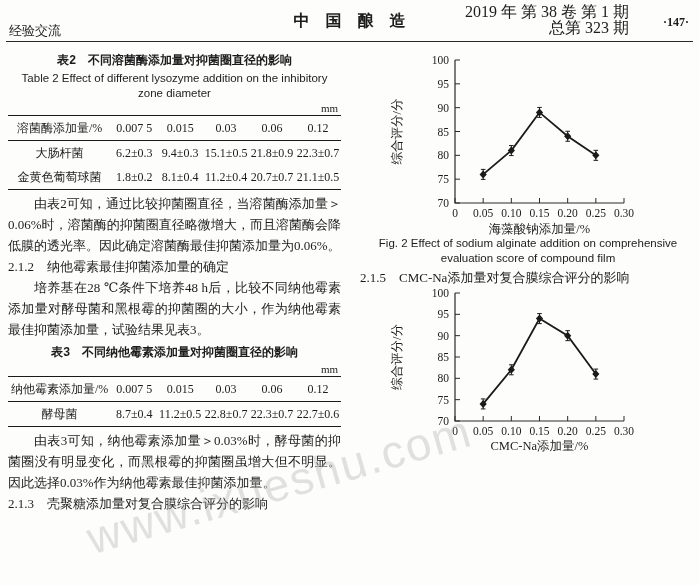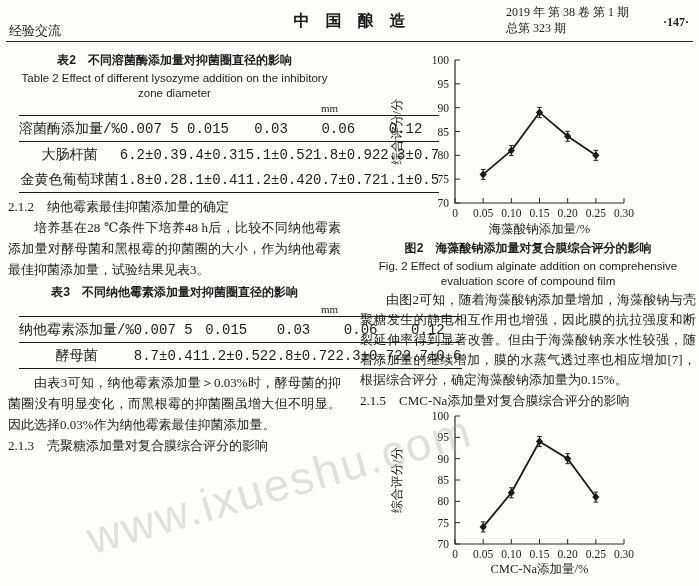--- a/index.html
+++ b/index.html
@@ -2,35 +2,35 @@
 <html><head>
 <meta charset="utf-8">
 <style>
   html,body{margin:0;padding:0;background:#ffffff;}
   .page{position:relative;width:699px;height:586px;background:#fdfdfc;overflow:hidden;
         font-family:"Liberation Serif","DejaVu Serif",serif;color:#1c1c1c;}
   
   .hd-left{position:absolute;left:9px;top:22px;font-size:13px;}
   .hd-center{position:absolute;left:50%;transform:translateX(-50%);top:11px;
              font-size:16px;font-weight:600;white-space:nowrap;}
-  .hd-right{position:absolute;right:70px;top:4px;font-size:12px;text-align:left;line-height:16px;}
+  .hd-right{position:absolute;right:70px;top:4px;font-size:16px;text-align:right;line-height:16px;}
   .hd-page{position:absolute;right:10px;top:15px;font-size:12px;font-weight:700;}
   .rule{position:absolute;top:41px;left:6px;right:6px;border-top:1.5px solid #2a2a2a;}
   
   .col{position:absolute;top:48px;}
   .col.left{left:8px;width:333px;}
   .col.right{left:360px;width:336px;}
   
   .cap-zh{font-family:Liberation Mono, monospace;font-weight:700;
           font-size:12px;text-align:center;margin:4px 0 2px 0;}
   .cap-en{font-family:"Liberation Sans","DejaVu Sans",sans-serif;font-size:11.5px;
           line-height:15px;text-align:center;margin:0 4px 1px 4px;}
   .unit{font-size:11px;text-align:right;margin:1px 3px 1px 0;}
-  table.data-table{width:100%;border-collapse:collapse;font-size:14px;
-          border-top:1.4px solid #1a1a1a;border-bottom:1.4px solid #1a1a1a;margin:0 0 3px 11px;font-family:Liberation Mono, monospace;}
+  table.data-table{width:100%;border-collapse:collapse;font-size:12px;
+          border-top:1.4px solid #1a1a1a;border-bottom:1.4px solid #1a1a1a;margin:0 0 3px 0;}
   table.data-table th{font-weight:400;border-bottom:0.8px solid #1a1a1a;}
   table.data-table th,table.data-table td{padding:3.5px 0;text-align:center;white-space:nowrap;}
   
   .body-p{font-size:13px;line-height:21px;text-align:justify;text-indent:2em;margin:0;}
   .col.right .body-p{line-height:20px;}
   .sec-h{font-size:13px;line-height:21px;margin:0;}
   
   svg.chart{display:block;}
   
   .watermark{position:absolute;left:88px;top:512px;font-family:"Liberation Sans","DejaVu Sans",sans-serif;
@@ -86,20 +86,21 @@
           <tr>
             <td>金黄色葡萄球菌</td>
             <td>1.8±0.2</td>
             <td>8.1±0.4</td>
             <td>11.2±0.4</td>
             <td>20.7±0.7</td>
             <td>21.1±0.5</td>
           </tr>
         </tbody>
       </table>
+    <p class="body-p">由表2可知，通过比较抑菌圈直径，当溶菌酶添加量＞0.06%时，溶菌酶的抑菌圈直径略微增大，而且溶菌酶会降低膜的透光率。因此确定溶菌酶最佳抑菌添加量为0.06%。</p>
     <div class="sec-h">2.1.2　纳他霉素最佳抑菌添加量的确定</div>
     <p class="body-p">培养基在28 ℃条件下培养48 h后，比较不同纳他霉素添加量对酵母菌和黑根霉的抑菌圈的大小，作为纳他霉素最佳抑菌添加量，试验结果见表3。</p>
     <div class="cap-zh">表3　不同纳他霉素添加量对抑菌圈直径的影响</div>
     <div class="unit">mm</div>
     <table class="data-table" data-table="left.table3">
         <colgroup>
           <col style="width: 31%;">
           <col style="width: 13.8%;">
           <col style="width: 13.8%;">
           <col style="width: 13.8%;">
@@ -179,23 +180,21 @@
         <line x1="205.36666666666667" y1="83.26666666666667" x2="209.9666666666667" y2="83.26666666666667" stroke="#1a1a1a" stroke-width="1"></line>
         <line x1="205.36666666666667" y1="93.26666666666667" x2="209.9666666666667" y2="93.26666666666667" stroke="#1a1a1a" stroke-width="1"></line>
         <polygon points="207.66666666666669,84.26666666666667 211.26666666666668,88.26666666666667 207.66666666666669,92.26666666666667 204.0666666666667,88.26666666666667" fill="#1a1a1a"></polygon>
         <line x1="235.83333333333334" y1="102.33333333333334" x2="235.83333333333334" y2="112.33333333333334" stroke="#1a1a1a" stroke-width="1"></line>
         <line x1="233.53333333333333" y1="102.33333333333334" x2="238.13333333333335" y2="102.33333333333334" stroke="#1a1a1a" stroke-width="1"></line>
         <line x1="233.53333333333333" y1="112.33333333333334" x2="238.13333333333335" y2="112.33333333333334" stroke="#1a1a1a" stroke-width="1"></line>
         <polygon points="235.83333333333334,103.33333333333334 239.43333333333334,107.33333333333334 235.83333333333334,111.33333333333334 232.23333333333335,107.33333333333334" fill="#1a1a1a"></polygon>
         <text x="179.5" y="185" text-anchor="middle" font-size="12.5" font-family="&quot;Liberation Serif&quot;,&quot;DejaVu Serif&quot;,serif" fill="#1c1c1c">海藻酸钠添加量/%</text>
         <text x="41" y="83.5" text-anchor="middle" font-size="12.5" font-family="&quot;Liberation Serif&quot;,&quot;DejaVu Serif&quot;,serif" fill="#1c1c1c" transform="rotate(-90 41 83.5)">综合评分/分</text>
       </svg>
-    <div class="cap-zh">图2　海藻酸钠添加量对复合膜综合评分的影响</div>
     <div class="cap-en">Fig. 2 Effect of sodium alginate addition on comprehensive evaluation score of compound film</div>
-    <p class="body-p">由图2可知，随着海藻酸钠添加量增加，海藻酸钠与壳聚糖发生的静电相互作用也增强，因此膜的抗拉强度和断裂延伸率得到显著改善。但由于海藻酸钠亲水性较强，随着添加量的继续增加，膜的水蒸气透过率也相应增加[7]，根据综合评分，确定海藻酸钠添加量为0.15%。</p>
     <div class="sec-h">2.1.5　CMC-Na添加量对复合膜综合评分的影响</div>
     <svg class="chart" width="336" height="170" viewBox="0 0 336 170">
         <path d="M 95 5 L 95 133 L 264 133" fill="none" stroke="#2a2a2a" stroke-width="1.2"></path>
         <line x1="95" y1="133" x2="100" y2="133" stroke="#2a2a2a" stroke-width="1"></line>
         <text x="89" y="137" text-anchor="end" font-size="11.5" font-family="&quot;Liberation Serif&quot;,&quot;DejaVu Serif&quot;,serif" fill="#1c1c1c">70</text>
         <line x1="95" y1="111.66666666666667" x2="100" y2="111.66666666666667" stroke="#2a2a2a" stroke-width="1"></line>
         <text x="89" y="115.66666666666667" text-anchor="end" font-size="11.5" font-family="&quot;Liberation Serif&quot;,&quot;DejaVu Serif&quot;,serif" fill="#1c1c1c">75</text>
         <line x1="95" y1="90.33333333333334" x2="100" y2="90.33333333333334" stroke="#2a2a2a" stroke-width="1"></line>
         <text x="89" y="94.33333333333334" text-anchor="end" font-size="11.5" font-family="&quot;Liberation Serif&quot;,&quot;DejaVu Serif&quot;,serif" fill="#1c1c1c">80</text>
         <line x1="95" y1="69" x2="100" y2="69" stroke="#2a2a2a" stroke-width="1"></line>

